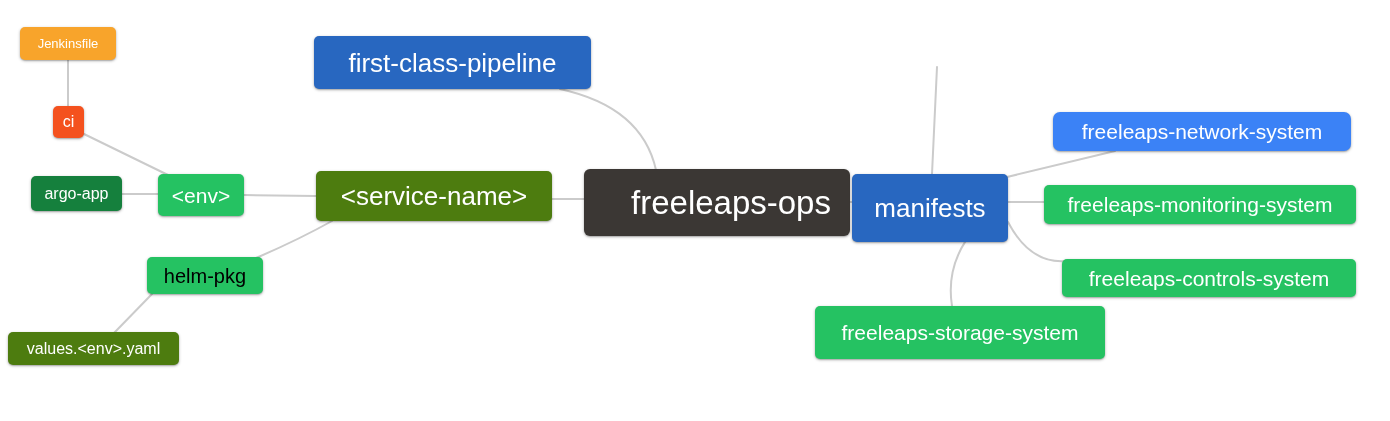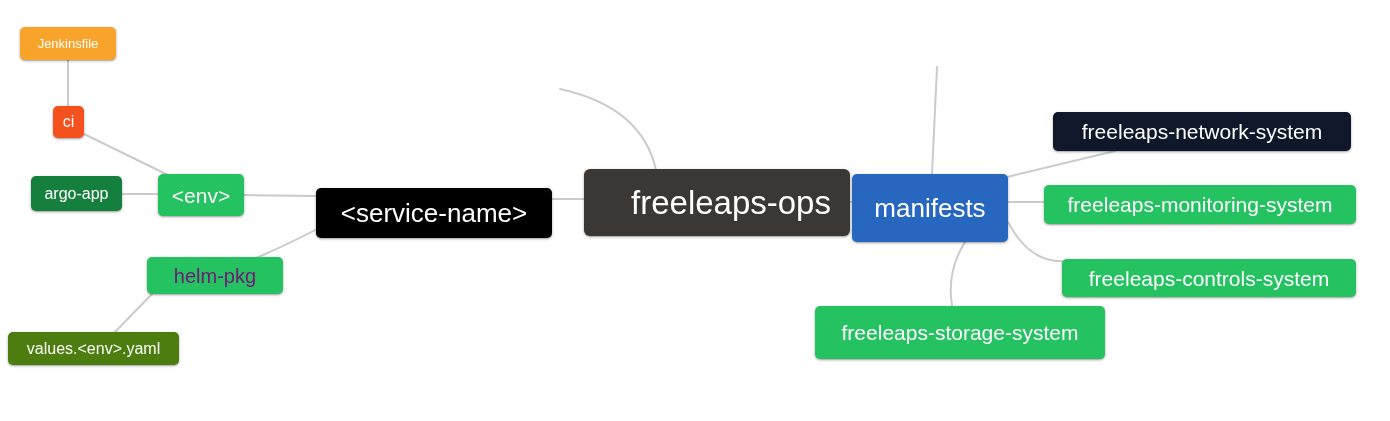--- a/index.html
+++ b/index.html
@@ -60,25 +60,26 @@
       <path d="M 560 89 Q 642 107 656 170" fill="none" stroke="#cbcbcb" stroke-width="2" stroke-linecap="round"></path>
       <path d="M 848 202 L 853 202" fill="none" stroke="#cbcbcb" stroke-width="2" stroke-linecap="round"></path>
       <path d="M 932 174 L 937 67" fill="none" stroke="#cbcbcb" stroke-width="2" stroke-linecap="round"></path>
       <path d="M 1007 177 L 1115 151" fill="none" stroke="#cbcbcb" stroke-width="2" stroke-linecap="round"></path>
       <path d="M 1008 202 L 1046 202" fill="none" stroke="#cbcbcb" stroke-width="2" stroke-linecap="round"></path>
       <path d="M 1008 222 Q 1030 264 1066 261" fill="none" stroke="#cbcbcb" stroke-width="2" stroke-linecap="round"></path>
       <path d="M 977 226 Q 945 262 952 306" fill="none" stroke="#cbcbcb" stroke-width="2" stroke-linecap="round"></path>
     </svg>
   <div class="nodes">
       <div class="node root" style="left: 584px; top: 169px; width: 266px; height: 67px; background: rgb(59, 55, 52); font-size: 33px; color: rgb(255, 255, 255); padding-left: 28px;">freeleaps-ops</div>
-      <div class="node" style="left: 316px; top: 188px; width: 236px; height: 50px; background: #000000; font-size: 26px; color: rgb(255, 255, 255);">&lt;service-name&gt;</div>
+      <div class="node" style="left: 314px; top: 36px; width: 277px; height: 53px; background: rgb(40, 103, 192); font-size: 26px; color: rgb(255, 255, 255);">first-class-pipeline</div>
+      <div class="node" style="left: 316px; top: 171px; width: 236px; height: 50px; background: #4d7c0f; font-size: 26px; color: rgb(255, 255, 255);">&lt;service-name&gt;</div>
       <div class="node" style="left: 852px; top: 174px; width: 156px; height: 68px; background: rgb(40, 103, 192); font-size: 26px; color: rgb(255, 255, 255);">manifests</div>
       <div class="node" style="left: 158px; top: 174px; width: 86px; height: 42px; background: rgb(37, 194, 98); font-size: 21px; color: rgb(255, 255, 255);">&lt;env&gt;</div>
-      <div class="node" style="left: 147px; top: 257px; width: 136px; height: 37px; background: rgb(37, 194, 98); font-size: 20px; color: #701a75;">helm-pkg</div>
-      <div class="node" style="left: 1053px; top: 112px; width: 298px; height: 39px; background: #0f172a; font-size: 21px; color: rgb(255, 255, 255);">freeleaps-network-system</div>
+      <div class="node" style="left: 147px; top: 257px; width: 116px; height: 37px; background: rgb(37, 194, 98); font-size: 20px; color: #000000;">helm-pkg</div>
+      <div class="node" style="left: 1053px; top: 112px; width: 298px; height: 39px; background: #3b82f6; font-size: 21px; color: rgb(255, 255, 255); border-radius: 7px;">freeleaps-network-system</div>
       <div class="node" style="left: 1044px; top: 185px; width: 312px; height: 39px; background: rgb(37, 194, 98); font-size: 21px; color: rgb(255, 255, 255);">freeleaps-monitoring-system</div>
       <div class="node" style="left: 1062px; top: 259px; width: 294px; height: 38px; background: rgb(37, 194, 98); font-size: 21px; color: rgb(255, 255, 255);">freeleaps-controls-system</div>
       <div class="node" style="left: 815px; top: 306px; width: 290px; height: 53px; background: rgb(37, 194, 98); font-size: 21px; color: rgb(255, 255, 255);">freeleaps-storage-system</div>
       <div class="node" style="left: 53px; top: 106px; width: 31px; height: 32px; background: rgb(244, 81, 30); font-size: 16px; color: rgb(255, 255, 255);">ci</div>
       <div class="node" style="left: 31px; top: 176px; width: 91px; height: 35px; background: #15803d; font-size: 16px; color: rgb(255, 255, 255);">argo-app</div>
       <div class="node" style="left: 8px; top: 332px; width: 171px; height: 33px; background: #4d7c0f; font-size: 16px; color: rgb(255, 255, 255);">values.&lt;env&gt;.yaml</div>
       <div class="node" style="left: 20px; top: 27px; width: 96px; height: 33px; background: rgb(248, 164, 43); font-size: 13px; color: rgb(255, 255, 255);">Jenkinsfile</div>
     </div>
 </div>
 

